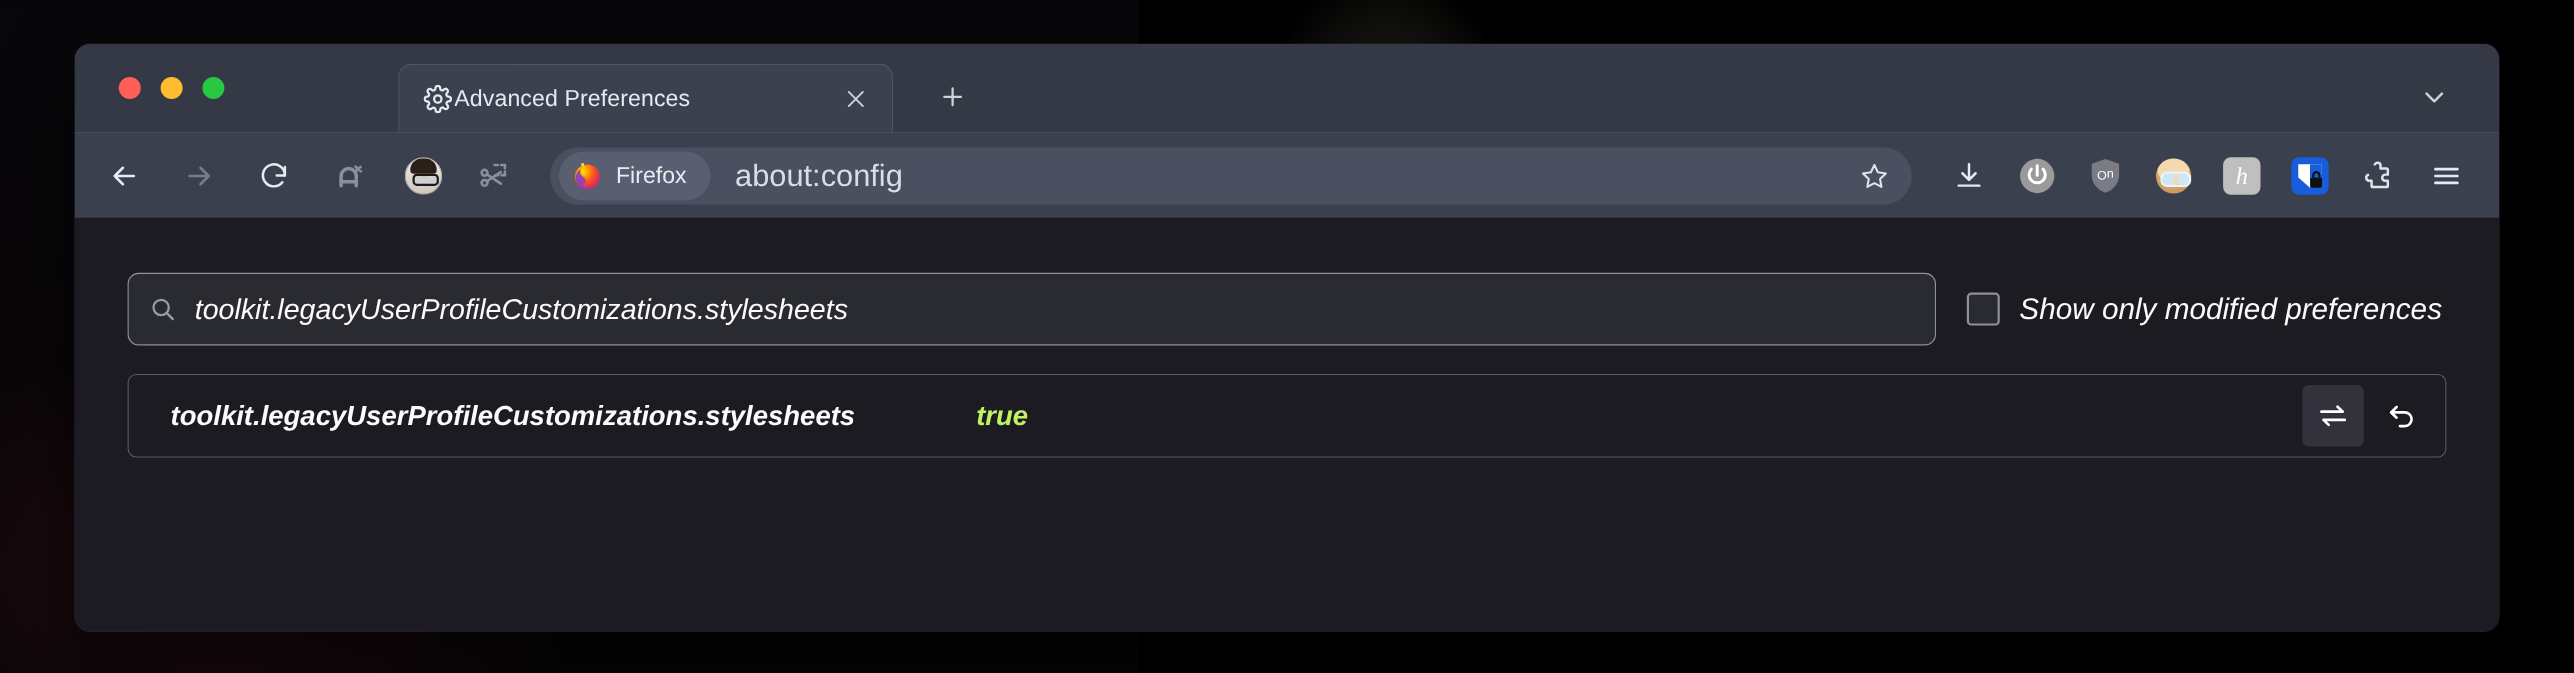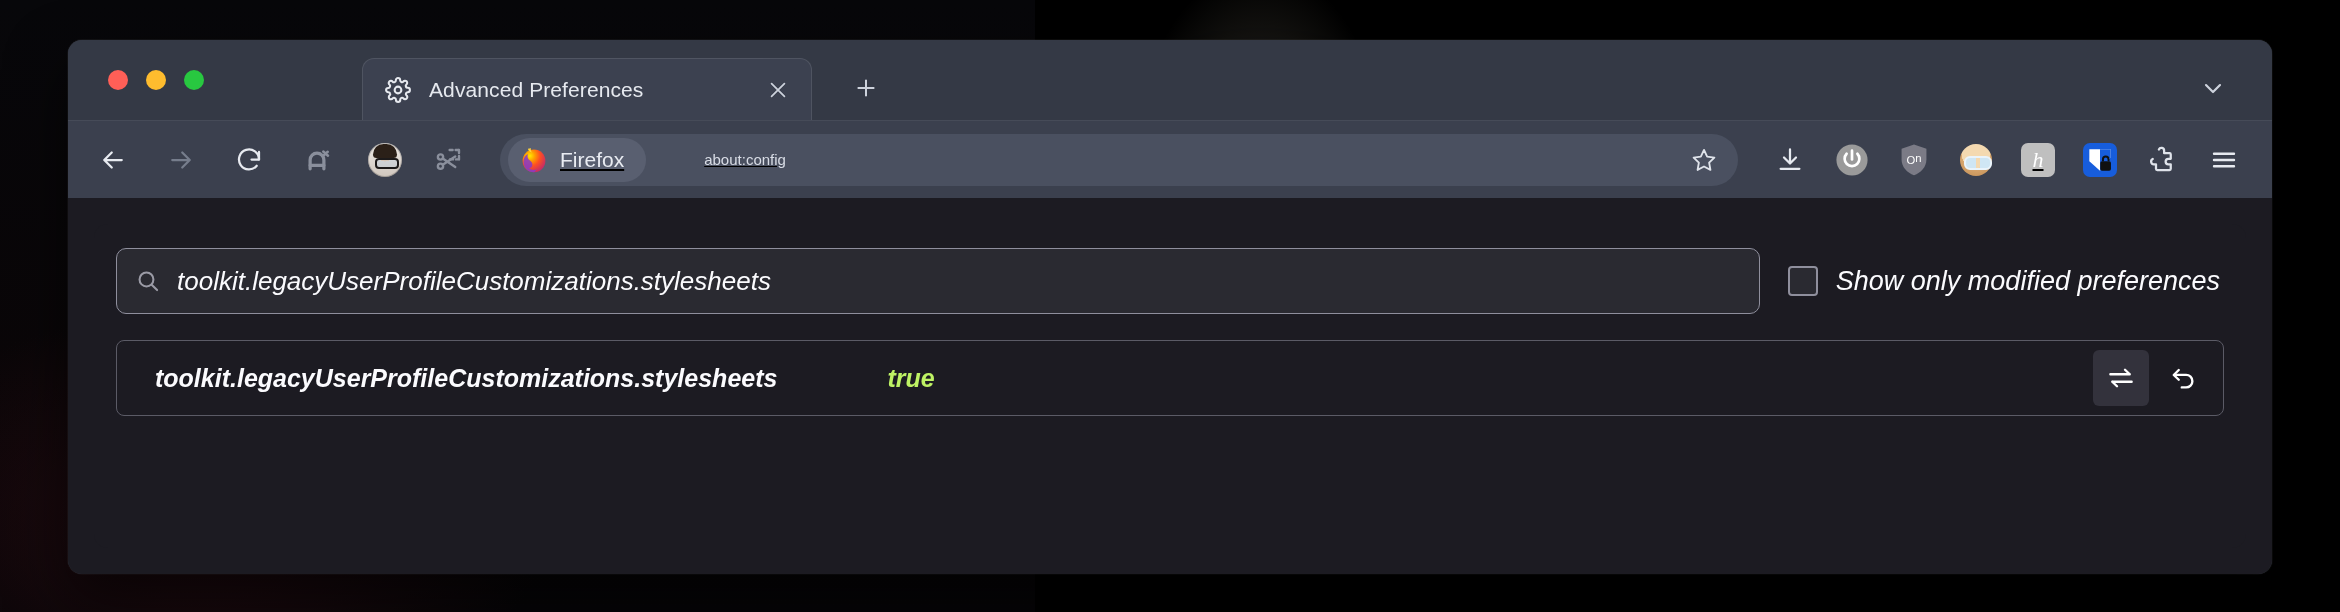--- a/index.html
+++ b/index.html
@@ -104,21 +104,21 @@
 
   .tab {
     position: absolute; left: 294px; bottom: 0;
     width: 450px; height: 62px;
     background: #3c4150;
     border-radius: 12px 12px 0 0;
     border: 1px solid rgba(255,255,255,.10);
     border-bottom: none;
     display: flex; align-items: center;
     padding: 0 16px 0 22px;
-    gap: 18px;
+    gap: 2px;
   }
   .tab-fav { width: 26px; height: 26px; flex: 0 0 auto; display:flex; align-items:center; justify-content:center; }
   .tab-title {
     flex: 1 1 auto;
     color: #e6e9ef; font-size: 21px; letter-spacing: .1px;
     white-space: nowrap; overflow: hidden; text-overflow: ellipsis;
   }
   .tab-close {
     width: 34px; height: 34px; flex: 0 0 auto;
     display: flex; align-items: center; justify-content: center;
@@ -137,21 +137,20 @@
   }
 
   
   #navbar {
     height: 78px; flex: 0 0 auto;
     background: #3b404e;
     border-top: 1px solid rgba(255,255,255,.06);
     display: flex; align-items: center;
     padding: 0 22px 0 18px;
     gap: 0;
-    text-decoration: underline;
   }
   .navbtn {
     width: 54px; height: 54px; flex: 0 0 auto;
     display: flex; align-items: center; justify-content: center;
     border-radius: 8px;
     margin-right: 14px;
   }
   .navbtn.tight { margin-right: 10px; }
   .avatar {
     width: 34px; height: 34px; border-radius: 50%;
@@ -185,22 +184,22 @@
     display: flex; align-items: center; gap: 12px;
     height: 44px; padding: 0 22px 0 12px;
     background: #595f70;
     border-radius: 22px;
     flex: 0 0 auto;
   }
   .ffx { width: 28px; height: 28px; flex: 0 0 auto; }
   .brandname { color: #e9ecf2; font-size: 21px; }
   .urltext {
     flex: 1 1 auto; min-width: 0;
-    color: #d9dde6; font-size: 15px; padding-left: 22px;
-    white-space: nowrap; overflow: hidden; text-overflow: ellipsis; margin-left: 36px;
+    color: #d9dde6; font-size: 28px; padding-left: 22px;
+    white-space: nowrap; overflow: hidden; text-overflow: ellipsis;
   }
   .star { width: 44px; height: 44px; flex: 0 0 auto; display:flex; align-items:center; justify-content:center; margin-right:4px; }
 
   .extbtn {
     width: 52px; height: 52px; flex: 0 0 auto;
     display:flex; align-items:center; justify-content:center;
     border-radius: 8px; margin-left: 10px;
   }
   .sq { width: 34px; height: 34px; border-radius: 7px; display:flex; align-items:center; justify-content:center; }
   .honey { background:#bfbfbf; color:#fff; font-size:22px; font-style: italic; font-family:"Liberation Serif", serif; }

